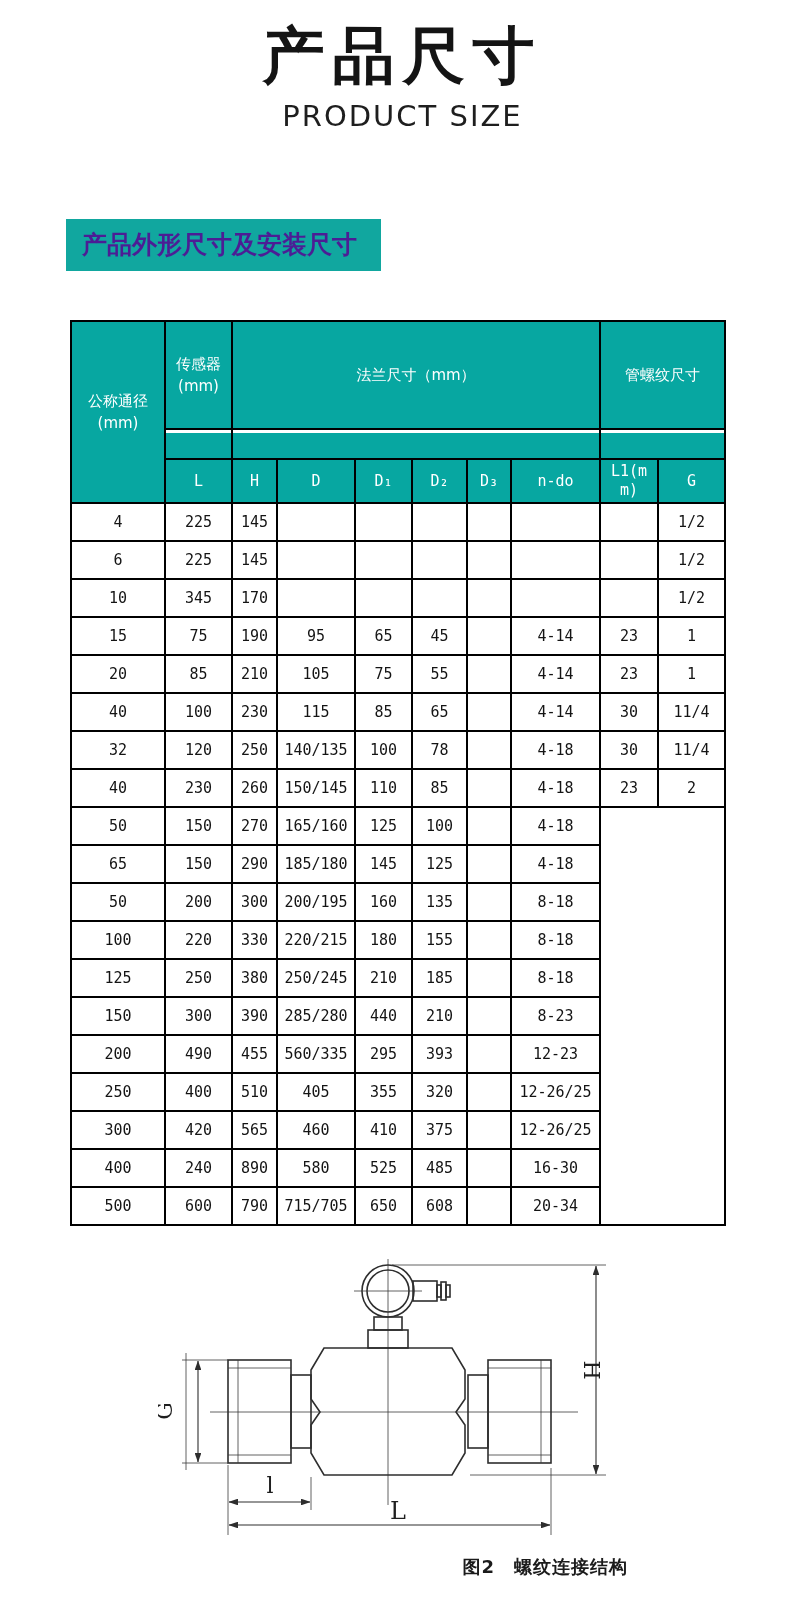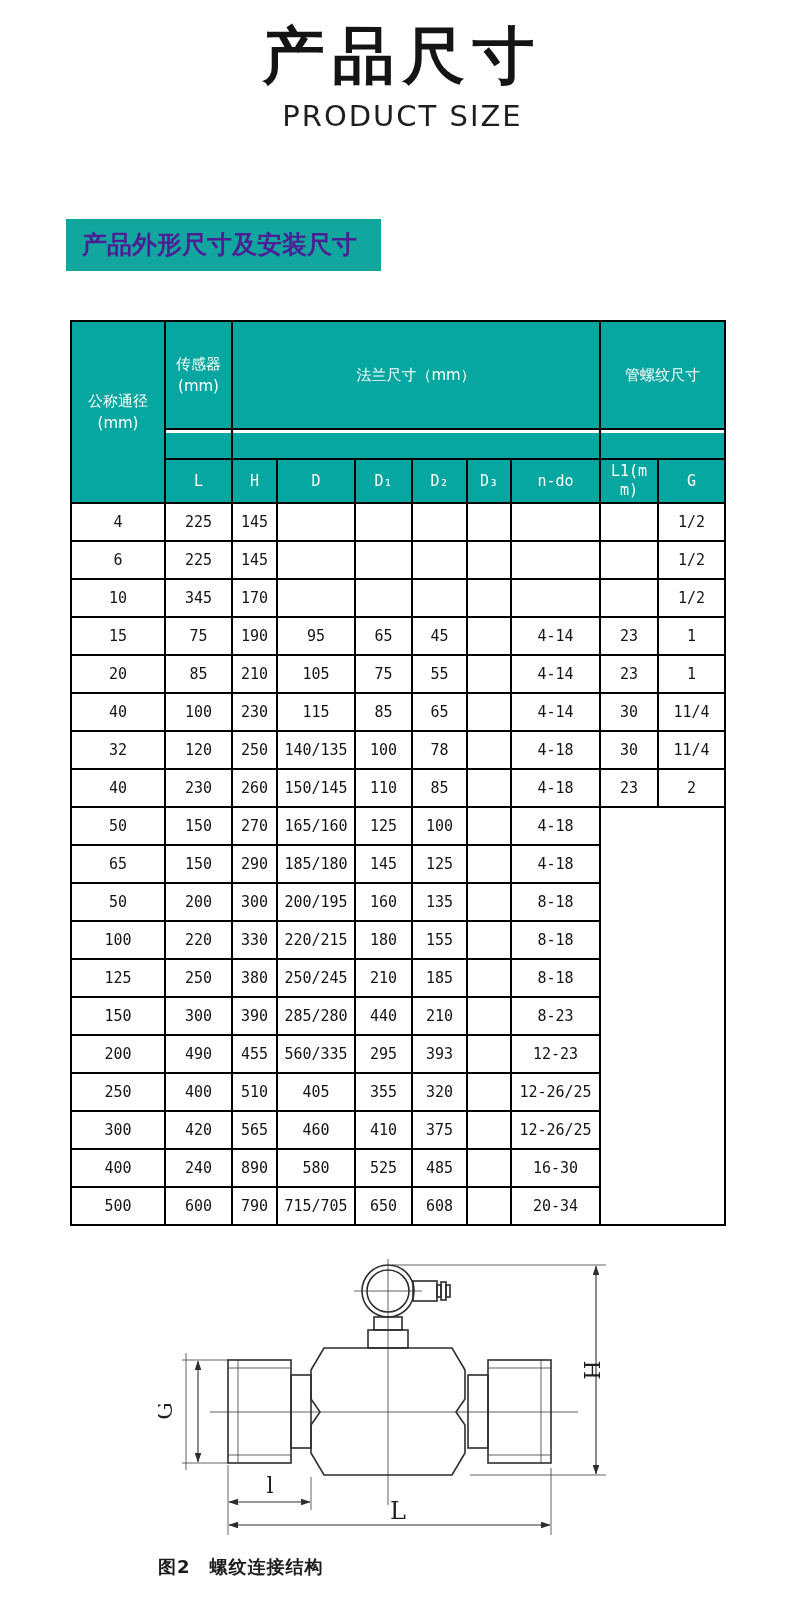--- a/index.html
+++ b/index.html
@@ -27,21 +27,21 @@
   .row-groups th{height:106px;line-height:22px;}
   .row-spacer th{height:28px;box-shadow:inset 0 3px 0 #ffffff;}
   .row-sub th{height:42px;font-family:"DejaVu Sans Mono","Liberation Mono",monospace;
               font-size:15px;line-height:19px;word-break:break-all;padding:0 3px;}
   .spec-table tbody td{height:36px;background:#fff;color:#141414;font-size:15px;
               font-family:"DejaVu Sans Mono","Liberation Mono",monospace;}
 
   
   .figure{position:absolute;left:158px;top:1243px;width:470px;}
   .figure svg{display:block;}
-  .fig-caption{margin-top:12px;text-align:left;font-size:18px;font-weight:700;
+  .fig-caption{margin-top:12px;text-align:right;font-size:18px;font-weight:700;
                color:#1b1b1b;letter-spacing:1px;}
   .draw{stroke:#2e2e2e;fill:none;stroke-width:1.6;}
   .thin{stroke:#3a3a3a;fill:none;stroke-width:0.8;}
   .dim{stroke:#2e2e2e;fill:none;stroke-width:1.1;}
   .dim-label{fill:#1f1f1f;font-family:"DejaVu Serif","Liberation Serif",serif;
              font-size:22px;}
 </style>
 </head>
 <body>
 

